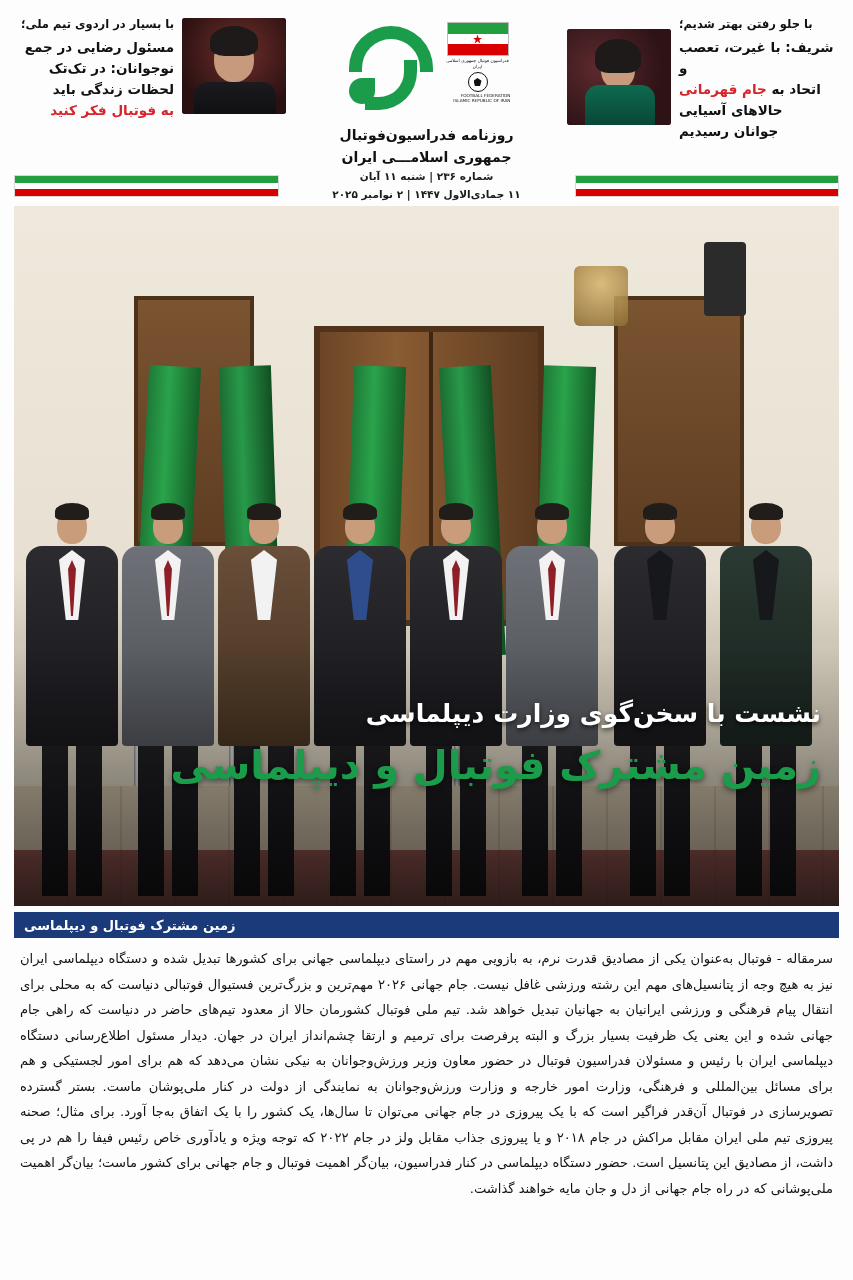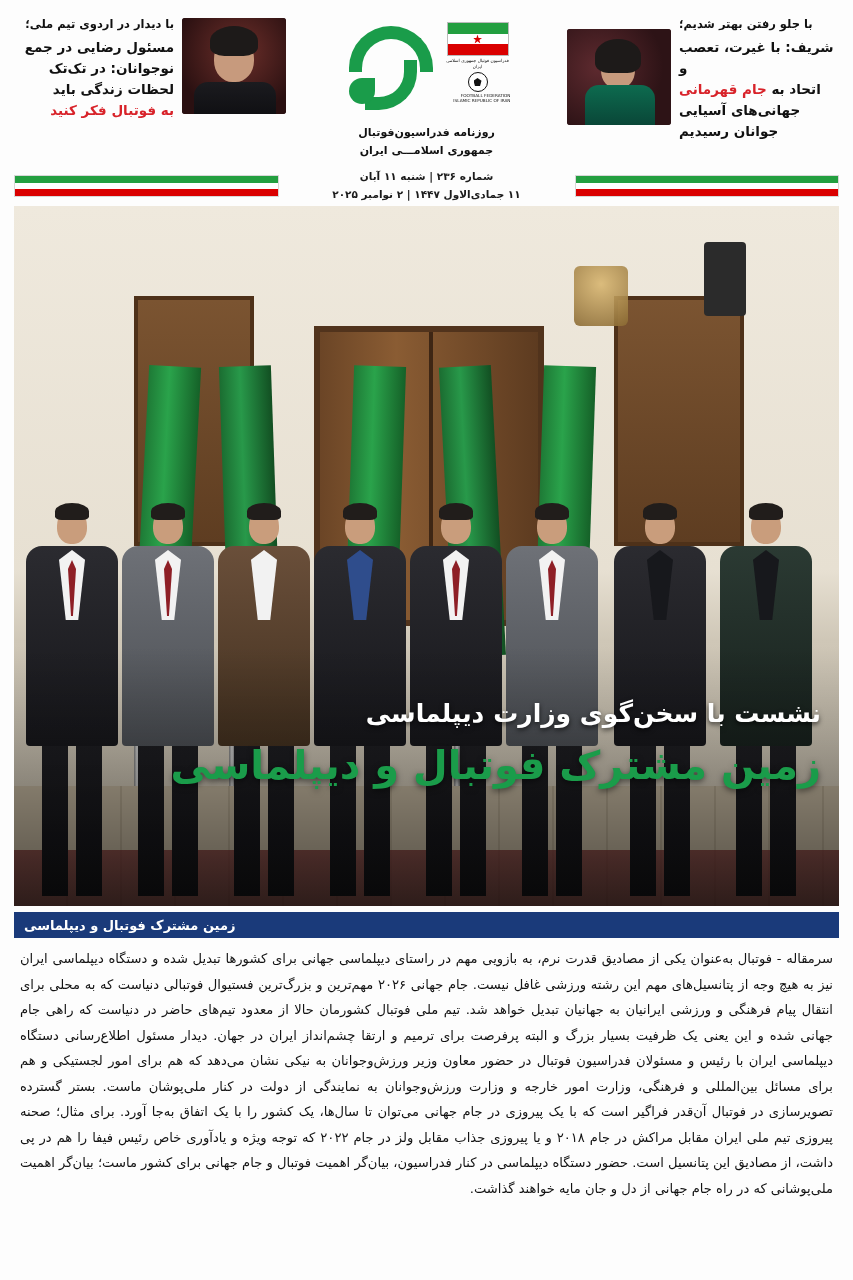--- a/index.html
+++ b/index.html
@@ -169,21 +169,21 @@
     border-radius: 0 0 38px 0;
   }
   .lm-3 {
     left: 6px; top: 58px;
     width: 26px; height: 26px;
     background: #1a9c4a;
     border-radius: 50% 0 50% 50%;
   }
   .logo-caption {
     text-align: center;
-    font-size: 11px;
+    font-size: 14px;
     font-weight: bold;
     color: #111;
     line-height: 1.6;
     margin-top: 2px;
   }
 
   
   .bar-row {
     display: flex;
     flex-direction: row;
@@ -417,21 +417,21 @@
 
 <div class="page">
 
   <div class="masthead">
 
     <div class="promo">
       <div class="promo-text">
         <span class="kicker">با جلو رفتن بهتر شدیم؛</span>
         <span>شریف: با غیرت، تعصب و</span><br>
         <span><span>اتحاد به </span><span class="hl-red">جام قهرمانی</span></span><br>
-        <span>جهانی‌های آسیایی</span><br>
+        <span>حالا‌های آسیایی</span><br>
         <span>جوانان رسیدیم</span>
       </div>
       <div class="promo-photo left-one">
         <div class="ph-bg ph-a"></div>
         <div class="ph-head" style="left:34px; top:20px;"></div>
         <div class="ph-hair" style="left:28px; top:10px; width:46px; height:34px;"></div>
         <div class="ph-body" style="left:18px; top:56px; width:70px; height:46px; background:linear-gradient(#0d6b4f,#094134);"></div>
       </div>
     </div>
 
@@ -460,21 +460,21 @@
     </div>
 
     <div class="promo">
       <div class="promo-photo">
         <div class="ph-bg ph-b"></div>
         <div class="ph-head" style="left:32px; top:18px; width:40px; height:46px;"></div>
         <div class="ph-hair" style="left:28px; top:8px; width:48px; height:30px;"></div>
         <div class="ph-body" style="left:12px; top:64px; width:82px; height:40px; background:linear-gradient(#1b1b1f,#0d0d10);"></div>
       </div>
       <div class="promo-text" style="text-align:right;">
-        <span class="kicker">با دیدار در اردوی تیم ملی؛</span>
+        <span class="kicker">با بسیار در اردوی تیم ملی؛</span>
         <span>مسئول رضایی در جمع</span><br>
         <span>نوجوانان: در تک‌تک</span><br>
         <span>لحظات زندگی باید</span><br>
         <span class="hl-red">به فوتبال فکر کنید</span>
       </div>
     </div>
   </div>
 
   <div class="bar-row">
     <div class="tri">

